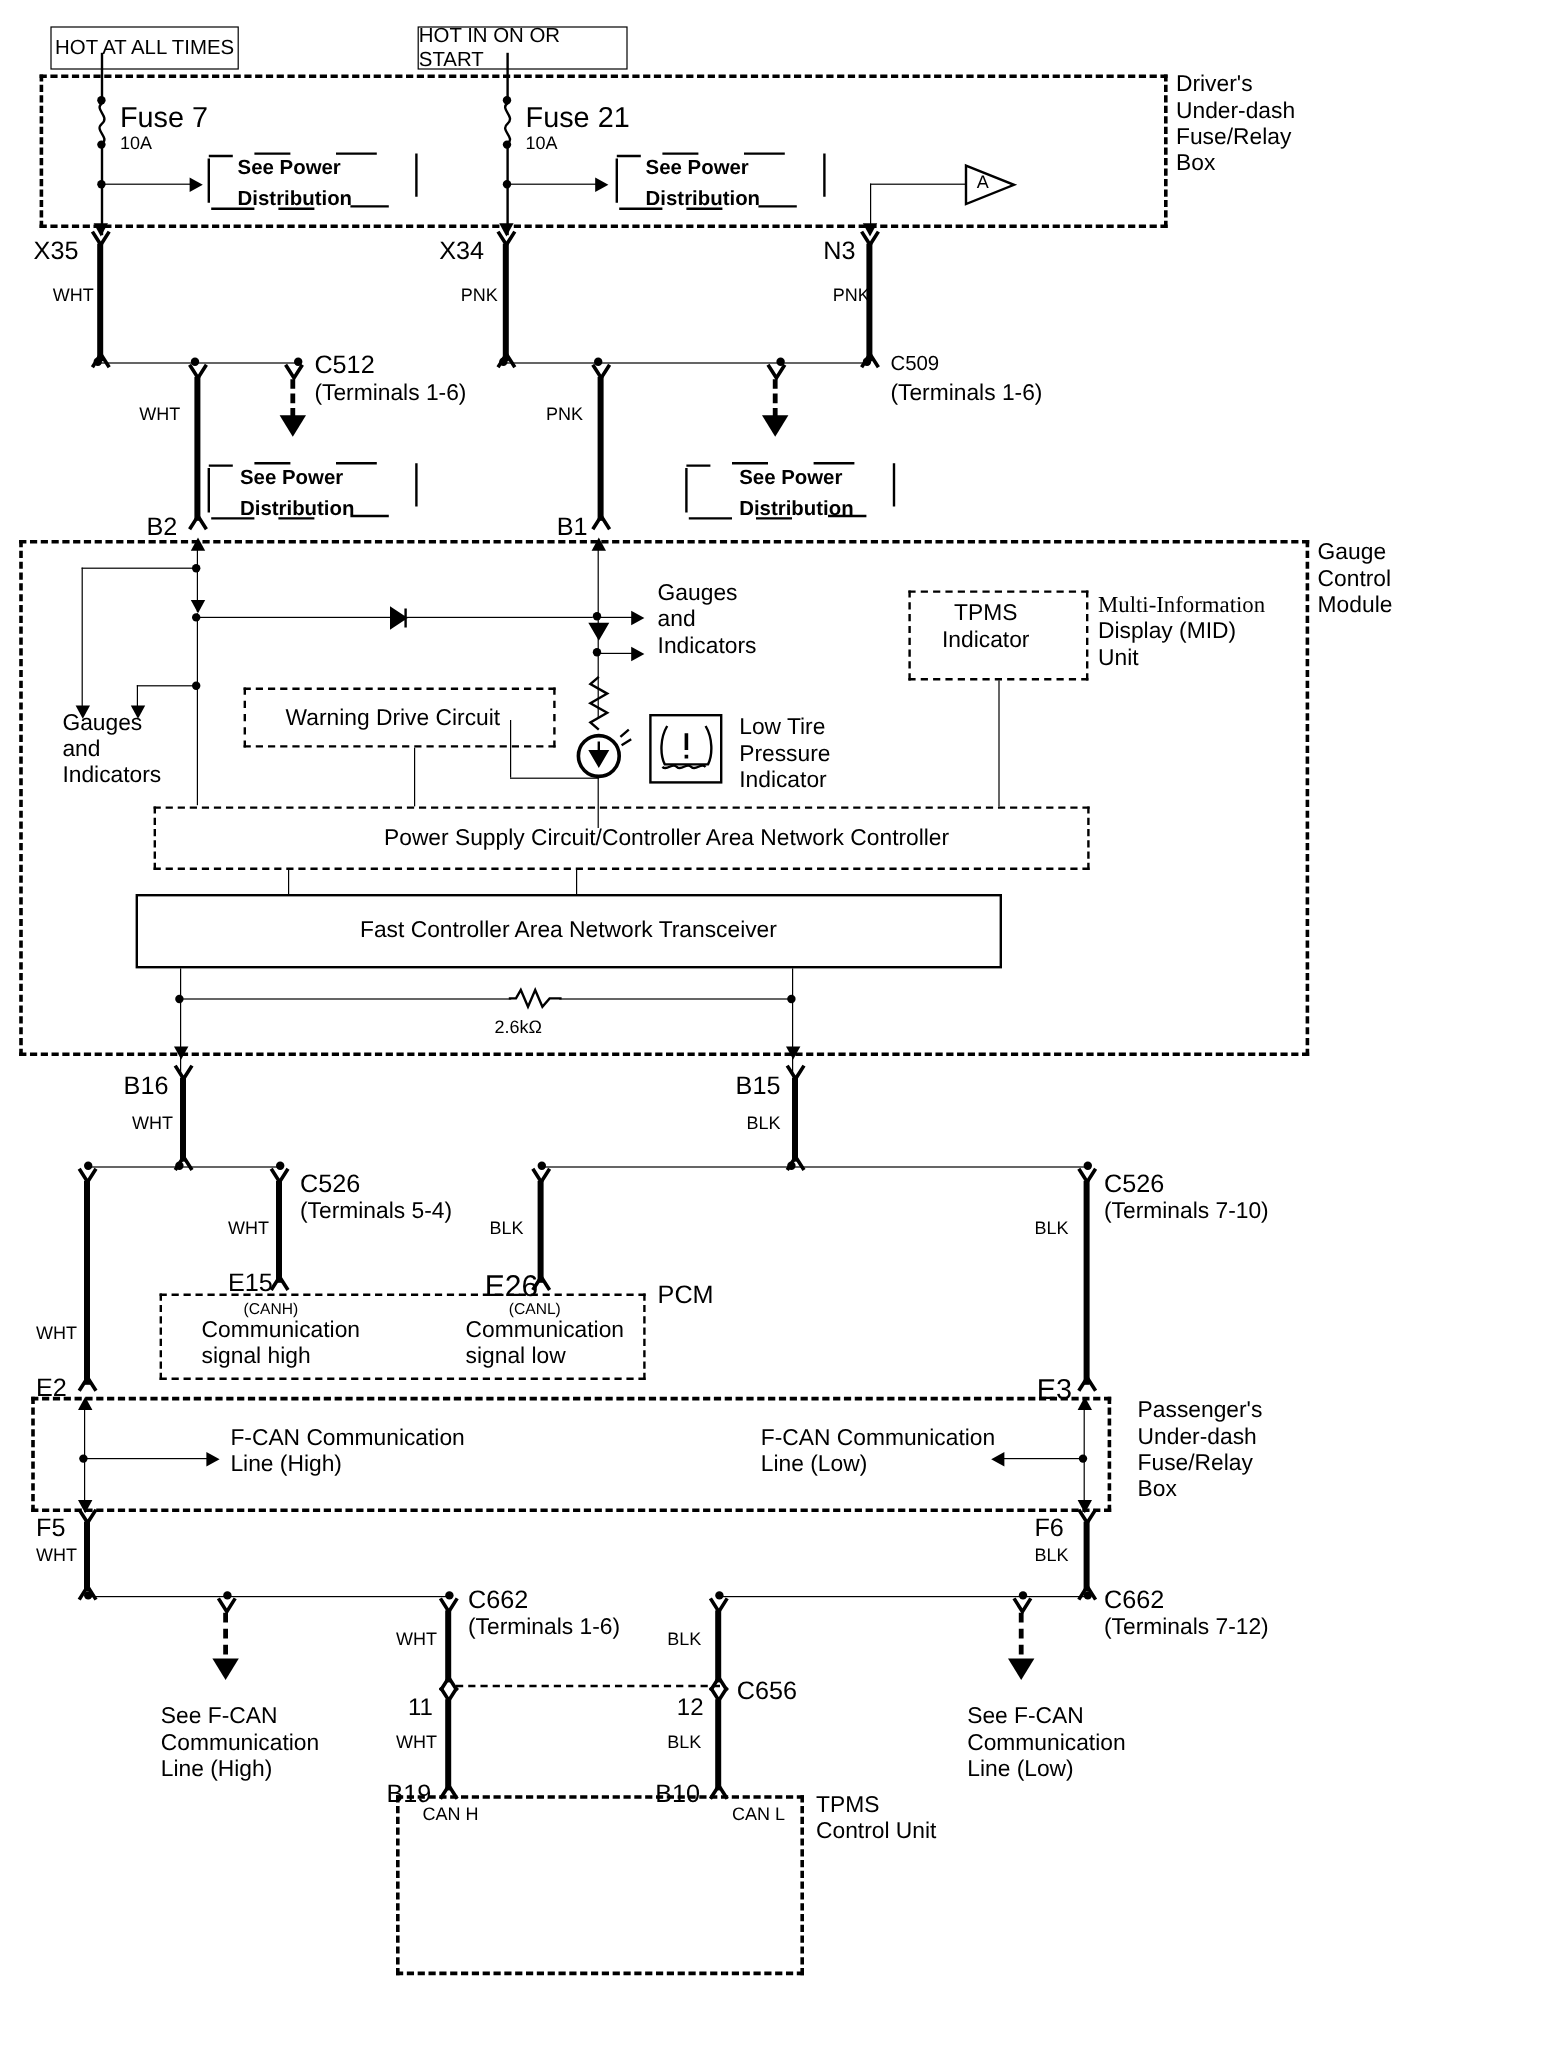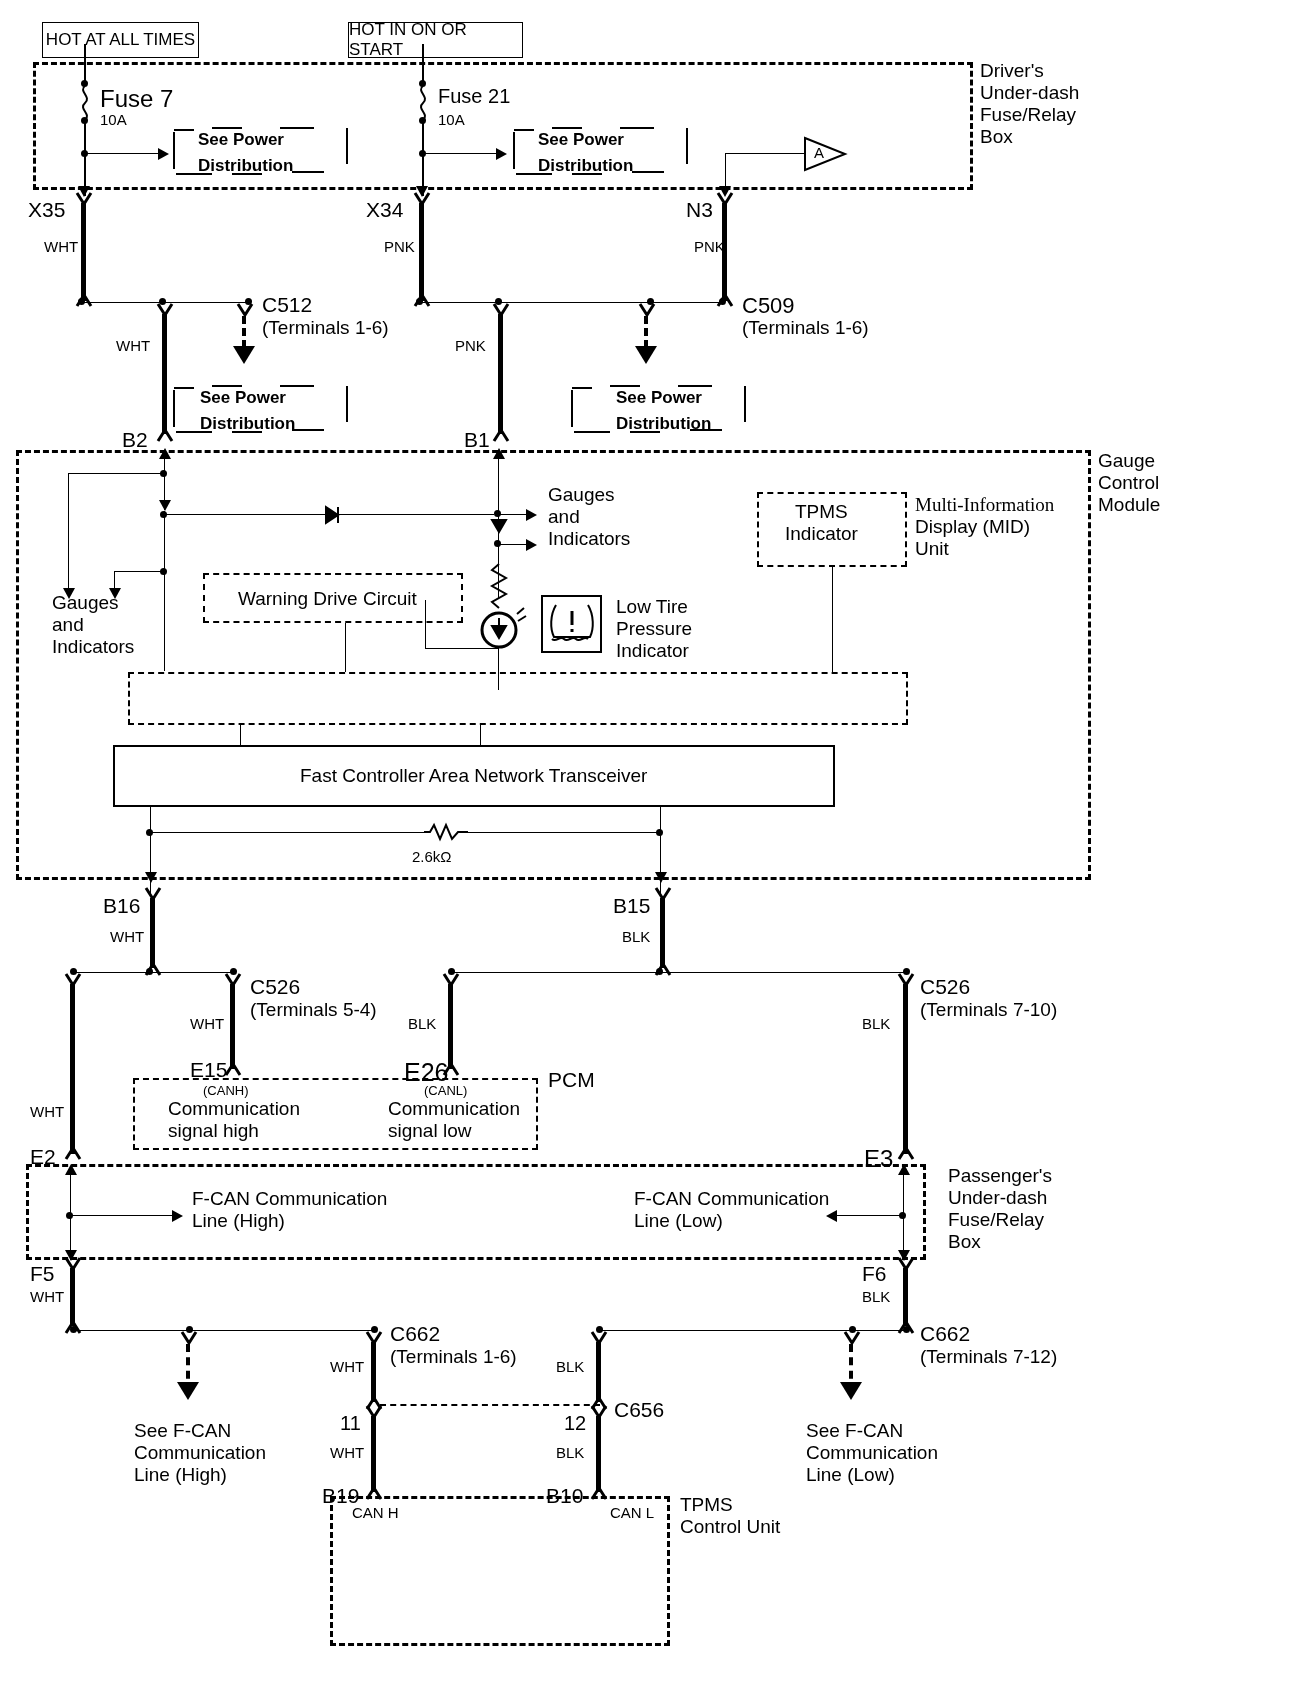--- a/index.html
+++ b/index.html
@@ -71,21 +71,21 @@
   <div class="t bold" style="left:198px;top:130px;font-size:17px;">See Power</div>
   <div class="t bold" style="left:198px;top:156px;font-size:17px;">Distribution</div>
 
   <div class="v2" style="left:422px;top:44px;height:40px;"></div>
   <div class="dot" style="left:419px;top:80px;"></div>
   <svg style="left:414px;top:86px;" width="20" height="34">
     <path d="M9,0 C2,5 16,11 9,17 C2,23 16,28 9,34" stroke="#000" stroke-width="2" fill="none"></path>
   </svg>
   <div class="dot" style="left:419px;top:117px;"></div>
   <div class="v2" style="left:422px;top:120px;height:76px;"></div>
-  <div class="t" style="left:438px;top:85px;font-size:20px;">Fuse 21</div>
+  <div class="t" style="left:438px;top:85px;font-size:24px;">Fuse 21</div>
   <div class="t sm" style="left:438px;top:111px;">10A</div>
   <div class="dot" style="left:419px;top:150px;"></div>
   <div class="h" style="left:423px;top:153px;width:75px;"></div>
   <div class="arrrt" style="left:496px;top:148px;"></div>
   <div class="arrdn" style="left:416px;top:186px;"></div>
   <svg style="left:512px;top:124px;" width="180" height="52">
     <path d="M2,6 L22,6 M40,4 L70,4 M108,4 L142,4 M175,4 L175,40 M2,8 L2,45 M4,50 L40,50 M60,50 L90,50 M120,48 L152,48" stroke="#000" stroke-width="2" fill="none"></path>
   </svg>
   <div class="t bold" style="left:538px;top:130px;font-size:17px;">See Power</div>
   <div class="t bold" style="left:538px;top:156px;font-size:17px;">Distribution</div>
@@ -154,21 +154,21 @@
     <path d="M2,6 L22,6 M40,4 L70,4 M108,4 L142,4 M175,4 L175,40 M2,8 L2,45 M4,50 L40,50 M60,50 L90,50 M120,48 L152,48" stroke="#000" stroke-width="2" fill="none"></path>
   </svg>
   <div class="t bold" style="left:200px;top:388px;font-size:17px;">See Power</div>
   <div class="t bold" style="left:200px;top:414px;font-size:17px;">Distribution</div>
 
   <div class="h" style="left:422px;top:302px;width:300px;"></div>
   <div class="dot" style="left:416px;top:298px;"></div>
   <div class="dot" style="left:495px;top:298px;"></div>
   <div class="dot" style="left:647px;top:298px;"></div>
   <div class="dot" style="left:719px;top:298px;"></div>
-  <div class="t" style="left:742px;top:293px;font-size:22px;">C509</div>
+  <div class="t" style="left:742px;top:293px;font-size:17px;">C509</div>
   <div class="t" style="left:742px;top:317px;">(Terminals 1-6)</div>
 
   <svg style="left:492px;top:304px;" width="20" height="14">
     <path d="M2,0 L9,11 L16,0" stroke="#000" stroke-width="3" fill="none"></path>
   </svg>
   <div class="wire" style="left:498px;top:314px;height:120px;"></div>
   <svg style="left:492px;top:428px;" width="20" height="14">
     <path d="M2,13 L9,2 L16,13" stroke="#000" stroke-width="3" fill="none"></path>
   </svg>
   <div class="t sm" style="left:455px;top:337px;">PNK</div>
@@ -256,20 +256,21 @@
 
   <div class="dashbox thin" style="left:757px;top:492px;width:150px;height:75px;"></div>
   <div class="t" style="left:795px;top:501px;">TPMS</div>
   <div class="t" style="left:785px;top:523px;">Indicator</div>
   <div class="t" style="left:915px;top:494px;font-family:Liberation Serif, serif;">Multi-Information</div>
   <div class="t" style="left:915px;top:516px;">Display (MID)</div>
   <div class="t" style="left:915px;top:538px;">Unit</div>
   <div class="v" style="left:832px;top:567px;height:105px;"></div>
 
   <div class="dashbox thin" style="left:128px;top:672px;width:780px;height:53px;"></div>
+  <div class="t" style="left:320px;top:688px;font-size:19px;">Power Supply Circuit/Controller Area Network Controller</div>
 
   <div class="v" style="left:240px;top:725px;height:20px;"></div>
   <div class="v" style="left:480px;top:725px;height:20px;"></div>
 
   <div class="solidbox" style="left:113px;top:745px;width:722px;height:62px;"></div>
   <div class="t" style="left:300px;top:765px;font-size:19px;">Fast Controller Area Network Transceiver</div>
 
   <div class="v" style="left:150px;top:807px;height:90px;"></div>
   <div class="v" style="left:660px;top:807px;height:90px;"></div>
   <div class="dot" style="left:146px;top:829px;"></div>

